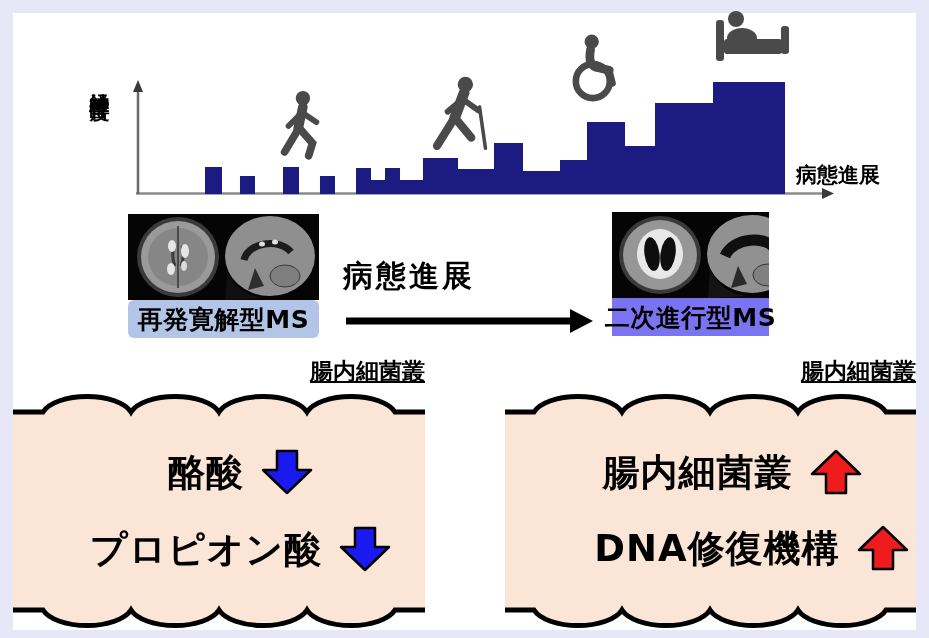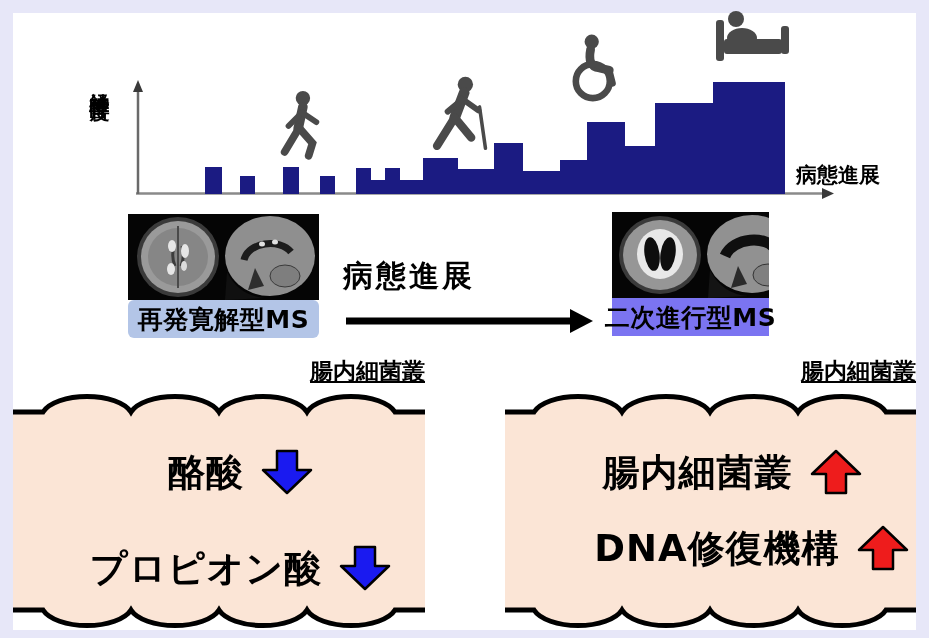--- a/index.html
+++ b/index.html
@@ -192,21 +192,21 @@
     <path fill="none" stroke="#000" stroke-width="5" stroke-linecap="round" d="M0,26 H29 A46,22 0 0 1 117,26 A46,22 0 0 1 205,26 A46,22 0 0 1 293,26 A46,22 0 0 1 381,26 H411"></path>
     <path fill="none" stroke="#000" stroke-width="5" stroke-linecap="round" d="M0,224 H29 A46,22 0 0 0 117,224 A46,22 0 0 0 205,224 A46,22 0 0 0 293,224 A46,22 0 0 0 381,224 H411"></path>
   </svg>
 
   <div class="abs cloud-row" style="left:13px;top:444px;width:412px;height:56px;">
     <span class="label">酪酸</span>
     <svg width="54" height="48" viewBox="0 0 54 48">
       <polygon points="17,3 37,3 37,22 51,22 27,45 3,22 17,22" stroke="#000" stroke-width="2.5" stroke-linejoin="round" fill="#1a1af0"></polygon>
     </svg>
   </div>
-  <div class="abs cloud-row" style="left:13px;top:540px;width:412px;height:56px;">
+  <div class="abs cloud-row" style="left:13px;top:521px;width:412px;height:56px;">
     <span class="label">プロピオン酸</span>
     <svg width="54" height="48" viewBox="0 0 54 48">
       <polygon points="17,3 37,3 37,22 51,22 27,45 3,22 17,22" stroke="#000" stroke-width="2.5" stroke-linejoin="round" fill="#1a1af0"></polygon>
     </svg>
   </div>
 
   <div class="abs cloud-row" style="left:505px;top:444px;width:411px;height:56px;">
     <span class="label">腸内細菌叢</span>
     <svg width="54" height="48" viewBox="0 0 54 48">
       <polygon points="27,3 51,26 37,26 37,45 17,45 17,26 3,26" stroke="#000" stroke-width="2.5" stroke-linejoin="round" fill="#ee1c1c"></polygon>

